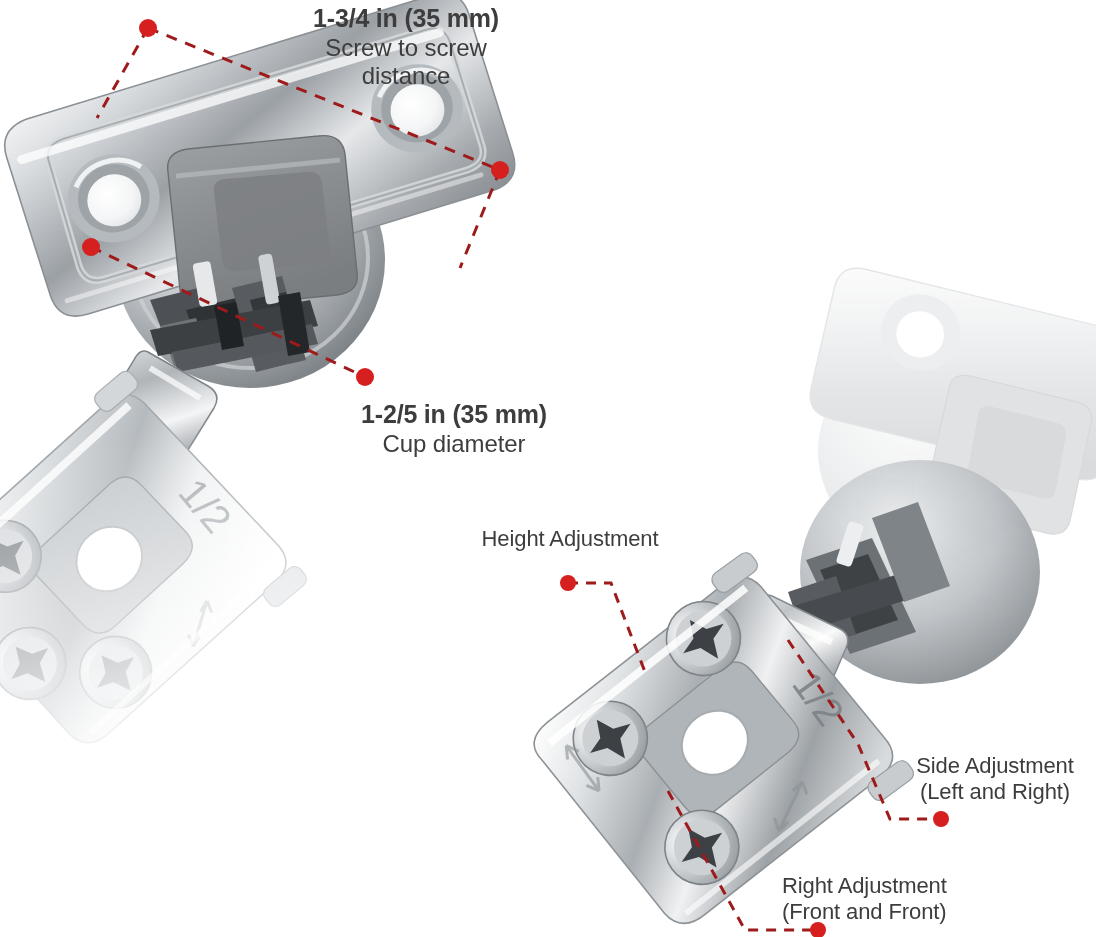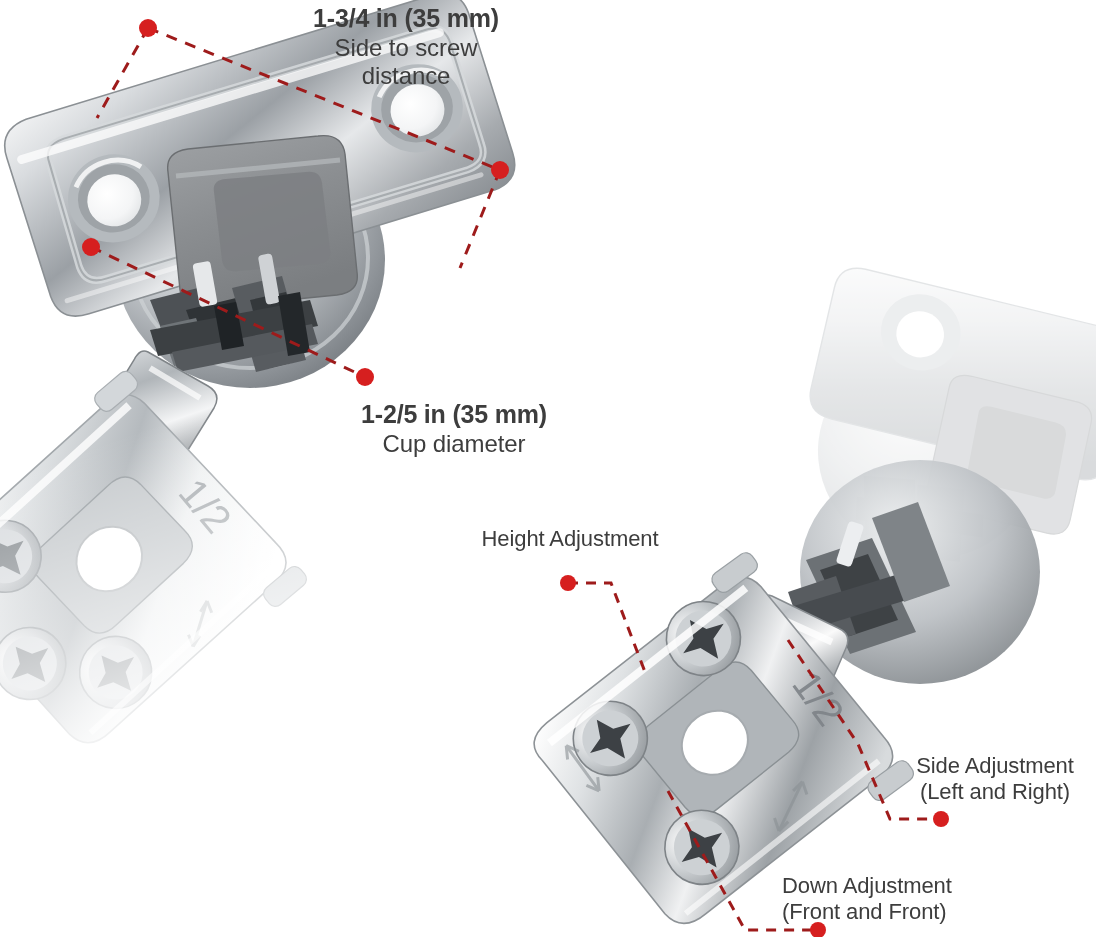--- a/index.html
+++ b/index.html
@@ -383,36 +383,36 @@
     <circle cx="941" cy="819" r="8" fill="#d61f1f"></circle>
 
     <g stroke="#9e1b1b" stroke-width="3" stroke-dasharray="10 8" fill="none">
       <path d="M668 791 L745 930 L818 930"></path>
     </g>
     <circle cx="818" cy="930" r="8" fill="#d61f1f"></circle>
   </svg>
 
   <div class="anno" id="a-screw">
     <span class="t1">1-3/4 in (35 mm)</span>
-    <span class="t2">Side to screw</span>
+    <span class="t2">Screw to screw</span>
     <span class="t2">distance</span>
   </div>
 
   <div class="anno" id="a-cup">
     <span class="t1">1-2/5 in (35 mm)</span>
     <span class="t2">Cup diameter</span>
   </div>
 
   <div class="anno anno-sm" id="a-height">
     <span class="t1">Height Adjustment</span>
   </div>
 
   <div class="anno anno-sm" id="a-side">
     <span class="t1">Side Adjustment</span>
     <span class="t2">(Left and Right)</span>
   </div>
 
   <div class="anno anno-sm" id="a-depth">
-    <span class="t1">Down Adjustment</span>
+    <span class="t1">Right Adjustment</span>
     <span class="t2">(Front and Front)</span>
   </div>
 
 </div>
 
 </body></html>

